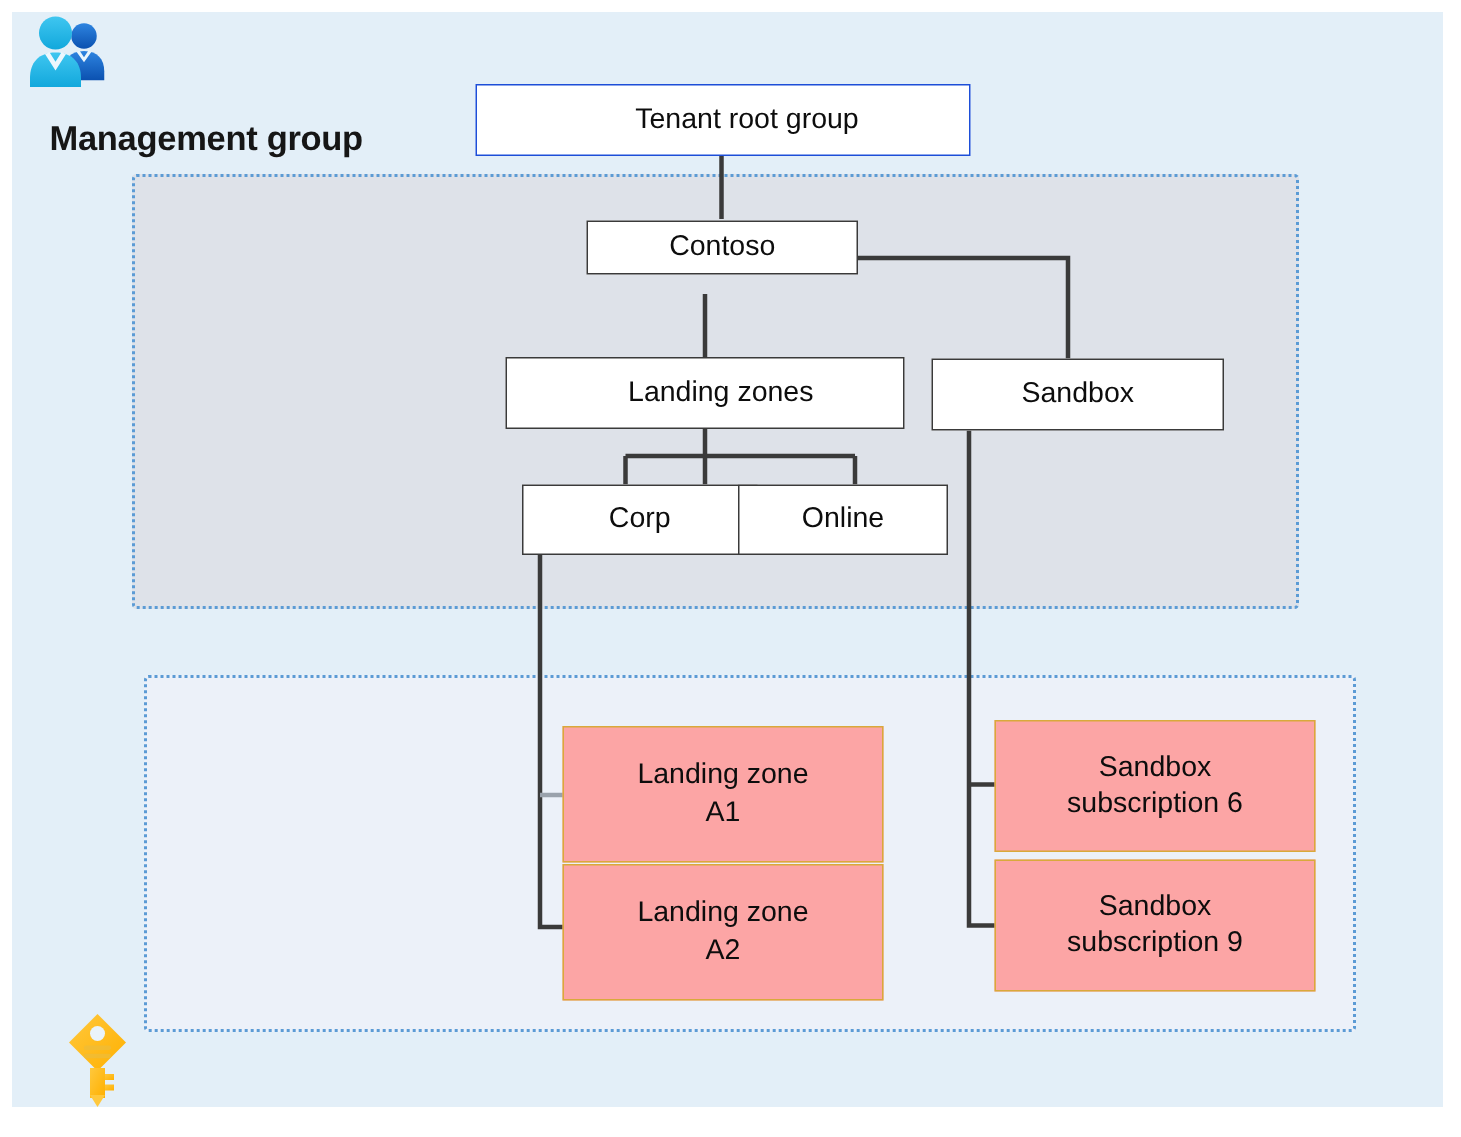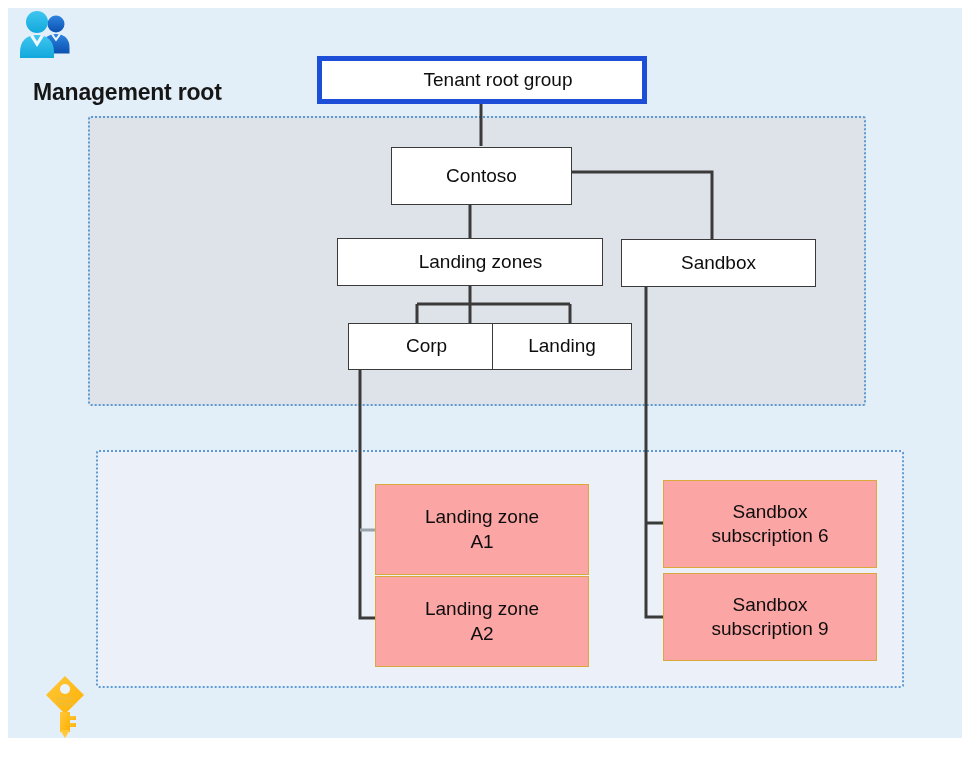--- a/index.html
+++ b/index.html
@@ -99,21 +99,21 @@
     align-items: center;
     justify-content: center;
     text-align: center;
     font-size: 19px;
     color: #0d0d0d;
     line-height: 1.28;
     background: #ffffff;
     border: 1px solid #3a3a3a;
   }
   .node.root {
-    border: 5px solid #1d4ed8;
+    border: 1px solid #1d4ed8;
     padding-left: 32px;
   }
   .node.sub {
     background: #fca5a5;
     border: 1px solid #D9A93B;
   }
 </style>
 </head>
 <body>
 
@@ -145,29 +145,29 @@
       <path d="M 646 523 L 664 523"></path>
     </g>
     <g stroke="#9AA2AC" stroke-width="3" fill="none">
 
       <path d="M 360 530 L 377 530"></path>
     </g>
   </svg>
 
   <div class="node root" style="left:317px; top:56px; width:330px; height:48px;">Tenant root group</div>
 
-  <div class="node" style="left:391px; top:147px; width:181px; height:58px;">Contoso</div>
+  <div class="node" style="left:391px; top:147px; width:181px; height:36px;">Contoso</div>
 
   <div class="node" style="left:337px; top:238px; width:266px; height:48px;padding-left:21px;">Landing zones</div>
 
   <div class="node" style="left:621px; top:239px; width:195px; height:48px;">Sandbox</div>
 
   <div class="node" style="left:348px; top:323px; width:157px; height:47px;">Corp</div>
 
-  <div class="node" style="left:492px; top:323px; width:140px; height:47px;">Landing</div>
+  <div class="node" style="left:492px; top:323px; width:140px; height:47px;">Online</div>
 
   <div class="node sub" style="left:375px; top:484px; width:214px; height:91px; flex-direction:column;">
     <span>Landing zone</span>
     <span>A1</span>
   </div>
 
   <div class="node sub" style="left:375px; top:576px; width:214px; height:91px; flex-direction:column;">
     <span>Landing zone</span>
     <span>A2</span>
   </div>
@@ -217,15 +217,15 @@
     <rect x="12" y="27.5" width="18" height="3" rx="1.2" fill="#EDBC3A" opacity="0.75"></rect>
 
     <rect x="16" y="37" width="10" height="20" fill="url(#gKey)"></rect>
 
     <rect x="26" y="41" width="6" height="4" fill="url(#gKey)"></rect>
     <rect x="26" y="48" width="6" height="4" fill="url(#gKey)"></rect>
 
     <path d="M16 55 L26 55 L21 63 Z" fill="#FFC83D"></path>
   </svg>
 
-  <div class="caption caption-mg">Management root</div>
+  <div class="caption caption-mg">Management group</div>
 
 </div>
 
 </body></html>

